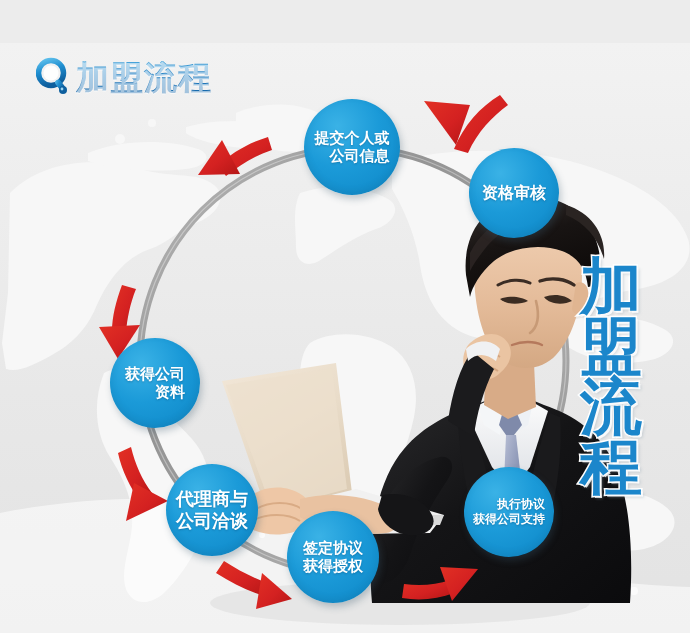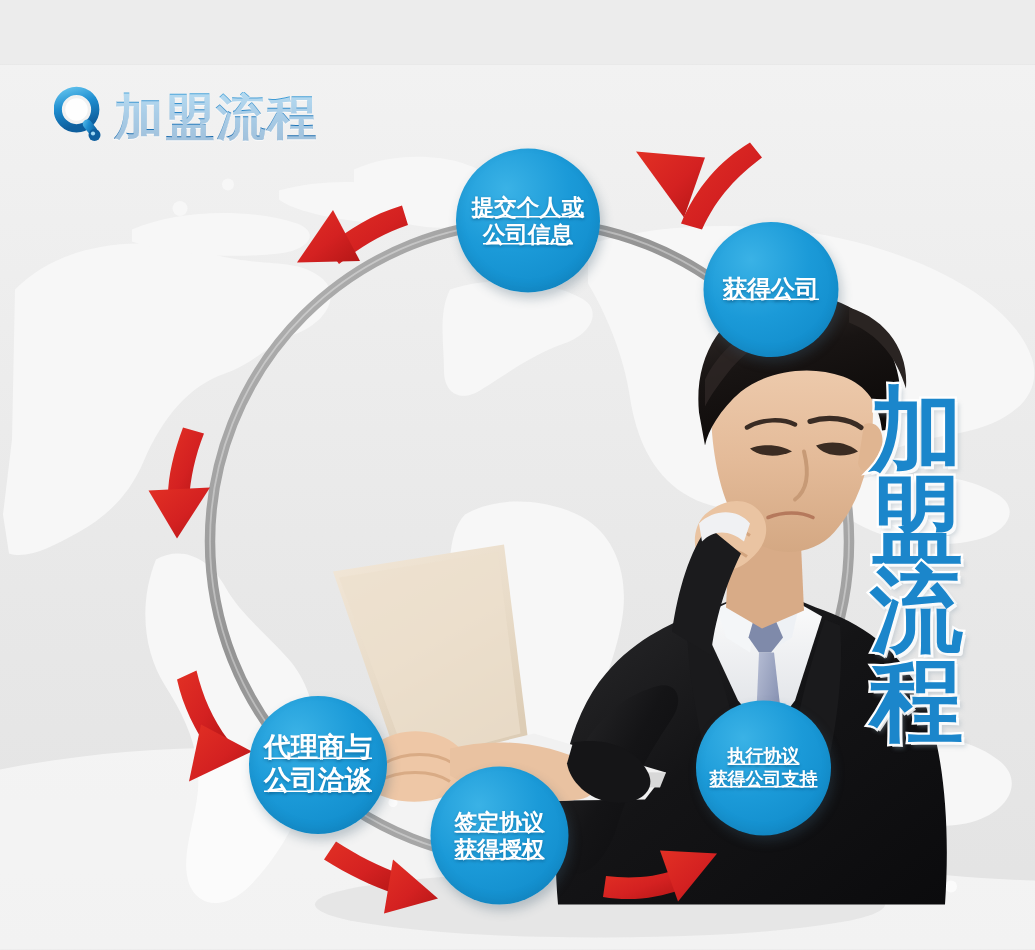--- a/index.html
+++ b/index.html
@@ -48,26 +48,25 @@
     text-shadow:2px 2px 0 rgba(255,255,255,.85), 3px 3px 3px rgba(140,160,175,.35);
     letter-spacing:0;
   }
   .wordmark span{display:block;}
 
   
   .node{
     position:absolute;border-radius:50%;
     background:radial-gradient(circle at 35% 28%, #3ab2e6 0%, #1b9ad8 45%, #0d86c6 100%);
     box-shadow:2px 4px 7px rgba(60,90,110,.30), inset 0 -3px 8px rgba(0,0,0,.07);
-    display:flex;align-items:center;justify-content:center;text-align:center;
+    display:flex;align-items:center;justify-content:center;text-align:right;
     color:#ffffff;font-weight:bold;
     text-shadow:0 1px 2px rgba(0,60,100,.35);
     line-height:1.22;
     box-sizing:border-box;
-    text-decoration:underline;
   }
   .node span{display:block;white-space:pre-line;}
 
   
   .arrows{position:absolute;left:0;top:0;width:690px;height:633px;pointer-events:none;}
 
   
   .figure{position:absolute;left:0;top:0;width:690px;height:633px;}
 </style>
 </head>
@@ -313,29 +312,33 @@
       </g>
 
       <g>
         <path d="M402 555 C 420 558, 438 556, 454 550 L 450 537 C 436 542, 420 543, 404 541 Z"></path>
         <path d="M478 526 L 452 558 L 440 524 Z"></path>
       </g>
     </g>
   </svg>
 
   <div class="node" style="left:469px;top:105px;width:90px;height:90px;font-size:16px;">
-    <span>获得公司</span>
+    <span>资格审核</span>
   </div>
 
   <div class="node" style="left:304px;top:56px;width:96px;height:96px;font-size:15px;">
     <span>提交个人或
 公司信息</span>
   </div>
 
 
+  <div class="node" style="left:110px;top:295px;width:90px;height:90px;font-size:15px;">
+    <span>获得公司
+资料</span>
+  </div>
 
   <div class="node" style="left:166px;top:421px;width:92px;height:92px;font-size:18px;">
     <span>代理商与
 公司洽谈</span>
   </div>
 
   <div class="node" style="left:287px;top:468px;width:92px;height:92px;font-size:15px;">
     <span>签定协议
 获得授权</span>
   </div>

